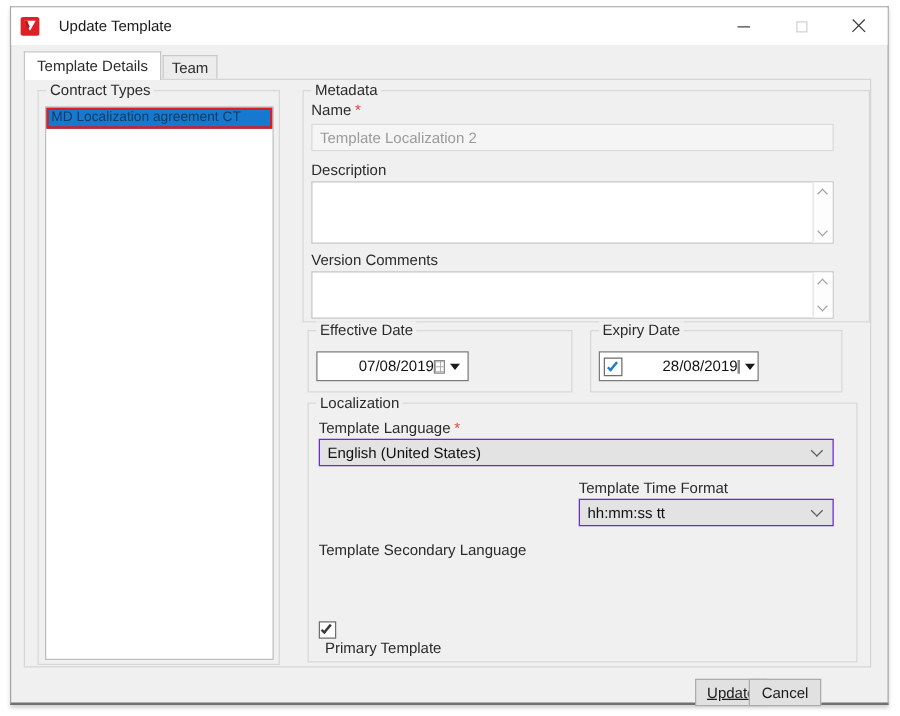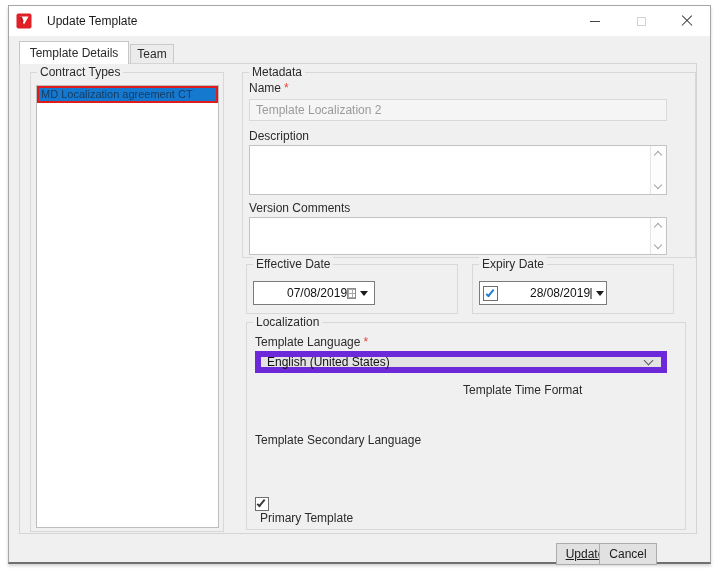--- a/index.html
+++ b/index.html
@@ -78,21 +78,21 @@
   .dp-arrow { width:0; height:0; border-left:4px solid transparent;
     border-right:4px solid transparent; border-top:5px solid #1a1a1a; margin-right:6px; }
   .dp-checkbox { width:15px; height:15px; background:#fff; border:1px solid #6e6e6e;
     margin-left:3px; margin-right:3px; position:relative; flex:none; }
   .checkmark { position:absolute; left:4px; top:1px; width:4px; height:9px;
     border-right:2px solid #1a7fd4; border-bottom:2px solid #1a7fd4; transform:rotate(40deg); }
   .checkmark.dark { border-color:#3a3a3a; }
 
   
   .loc-group { left:226px; top:258px; width:440px; height:208px; }
-  .combo { position:absolute; height:22px; background:#e3e3e3; border:6px solid #6d28d9;
+  .combo { position:absolute; height:22px; background:#e3e3e3; border:1px solid #6d28d9;
     display:flex; align-items:center; }
   .combo-text { flex:1; font-size:12px; color:#111; padding-left:6px; white-space:nowrap; overflow:hidden; }
   .combo-chev { width:7px; height:7px; border-right:1.5px solid #5a5a5a;
     border-bottom:1.5px solid #5a5a5a; transform:rotate(45deg); margin-right:9px; margin-top:-3px; flex:none; }
 
   .pt-check { position:absolute; left:8px; top:174px; display:flex; align-items:flex-start;flex-direction:column; }
   .pt-box { width:14px; height:14px; background:#fff; border:1px solid #6e6e6e; position:relative; }
   .pt-box .checkmark { left:3px; top:0px; }
   .pt-label { font-size:12px; color:#2b2b2b; margin-left:5px; }
 
@@ -193,20 +193,24 @@
 
         <span class="fld-label" style="left:8px; top:12px;">
           <span>Template Language</span><span class="req">*</span>
         </span>
         <div class="combo" style="left:8px; top:28px; width:412px;">
           <span class="combo-text">English (United States)</span>
           <span class="combo-chev"></span>
         </div>
 
         <span class="fld-label" style="left:216px; top:60px;">Template Time Format</span>
+        <div class="combo" style="left:216px; top:76px; width:204px;">
+          <span class="combo-text">hh:mm:ss tt</span>
+          <span class="combo-chev"></span>
+        </div>
 
         <span class="fld-label" style="left:8px; top:110px;">Template Secondary Language</span>
 
         <div class="pt-check">
           <span class="pt-box">
               <span class="checkmark dark"></span>
             </span>
           <span class="pt-label">Primary Template</span>
         </div>
       </div>

